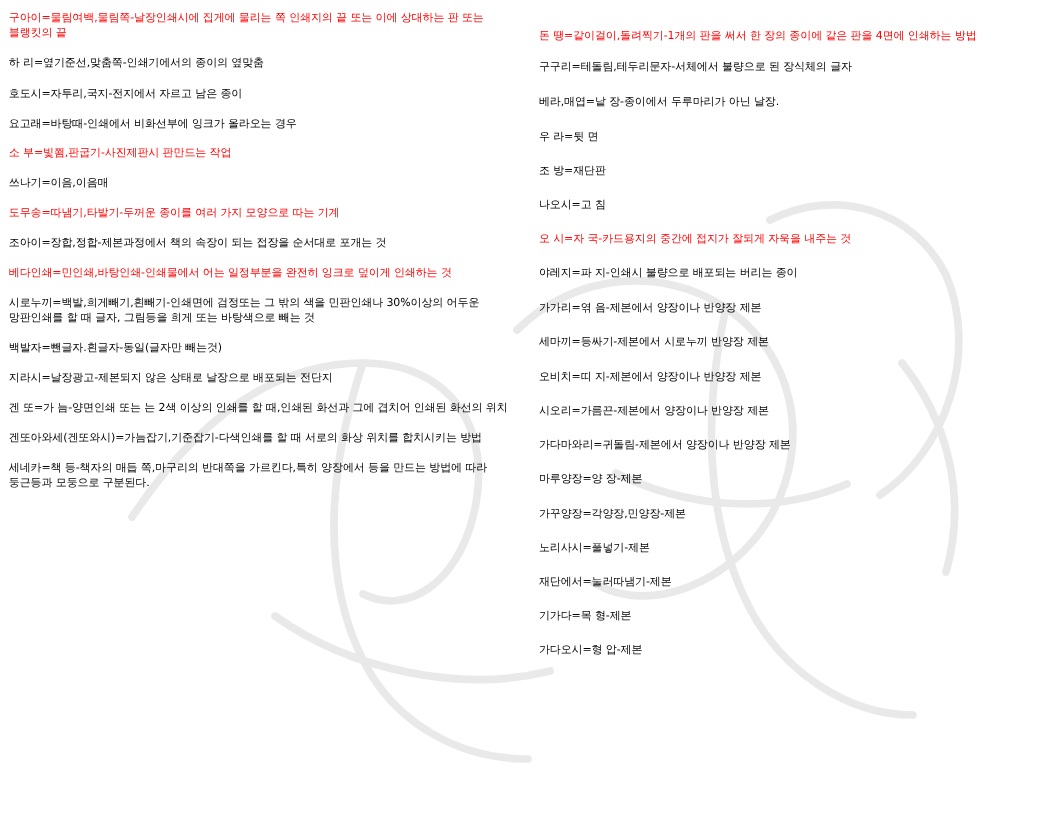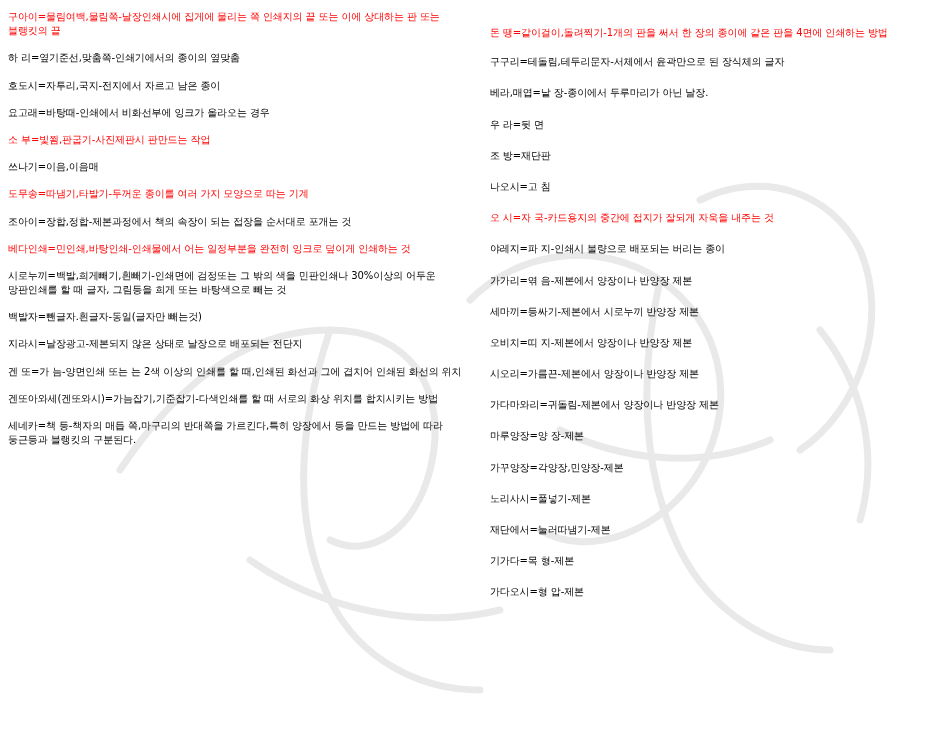--- a/index.html
+++ b/index.html
@@ -93,25 +93,25 @@
       <p class="entry red">소 부=빛쬠,판굽기-사진제판시 판만드는 작업</p>
       <p class="entry">쓰나기=이음,이음매</p>
       <p class="entry red">도무송=따냄기,타발기-두꺼운 종이를 여러 가지 모양으로 따는 기계</p>
       <p class="entry">조아이=장합,정합-제본과정에서 책의 속장이 되는 접장을 순서대로 포개는 것</p>
       <p class="entry red">베다인쇄=민인쇄,바탕인쇄-인쇄물에서 어는 일정부분을 완전히 잉크로 덮이게 인쇄하는 것</p>
       <p class="entry">시로누끼=백발,희게빼기,흰빼기-인쇄면에 검정또는 그 밖의 색을 민판인쇄나 30%이상의 어두운 망판인쇄를 할 때 글자, 그림등을 희게 또는 바탕색으로 빼는 것</p>
       <p class="entry">백발자=뺀글자.흰글자-동일(글자만 빼는것)</p>
       <p class="entry">지라시=날장광고-제본되지 않은 상태로 날장으로 배포되는 전단지</p>
       <p class="entry">겐 또=가 늠-양면인쇄 또는 는 2색 이상의 인쇄를 할 때,인쇄된 화선과 그에 겹치어 인쇄된 화선의 위치</p>
       <p class="entry">겐또아와세(겐또와시)=가늠잡기,기준잡기-다색인쇄를 할 때 서로의 화상 위치를 합치시키는 방법</p>
-      <p class="entry">세네카=책 등-책자의 매듭 쪽,마구리의 반대쪽을 가르킨다,특히 양장에서 등을 만드는 방법에 따라 둥근등과 블랭킷의 구분된다.</p>
+      <p class="entry">세네카=책 등-책자의 매듭 쪽,마구리의 반대쪽을 가르킨다,특히 양장에서 등을 만드는 방법에 따라 둥근등과 모둥으로 구분된다.</p>
     </div>
   <div class="column column-right">
       <p class="entry red first">돈 땡=같이걸이,돌려찍기-1개의 판을 써서 한 장의 종이에 같은 판을 4면에 인쇄하는 방법</p>
-      <p class="entry">구구리=테돌림,테두리문자-서체에서 윤곽만으로 된 장식체의 글자</p>
+      <p class="entry">구구리=테돌림,테두리문자-서체에서 불량으로 된 장식체의 글자</p>
       <p class="entry">베라,매엽=낱 장-종이에서 두루마리가 아닌 날장.</p>
       <p class="entry">우 라=뒷 면</p>
       <p class="entry">조 방=재단판</p>
       <p class="entry">나오시=고 침</p>
       <p class="entry red">오 시=자 국-카드용지의 중간에 접지가 잘되게 자욱을 내주는 것</p>
       <p class="entry">야레지=파 지-인쇄시 불량으로 배포되는 버리는 종이</p>
       <p class="entry">가가리=엮 음-제본에서 양장이나 반양장 제본</p>
       <p class="entry">세마끼=등싸기-제본에서 시로누끼 반양장 제본</p>
       <p class="entry">오비치=띠 지-제본에서 양장이나 반양장 제본</p>
       <p class="entry">시오리=가름끈-제본에서 양장이나 반양장 제본</p>

